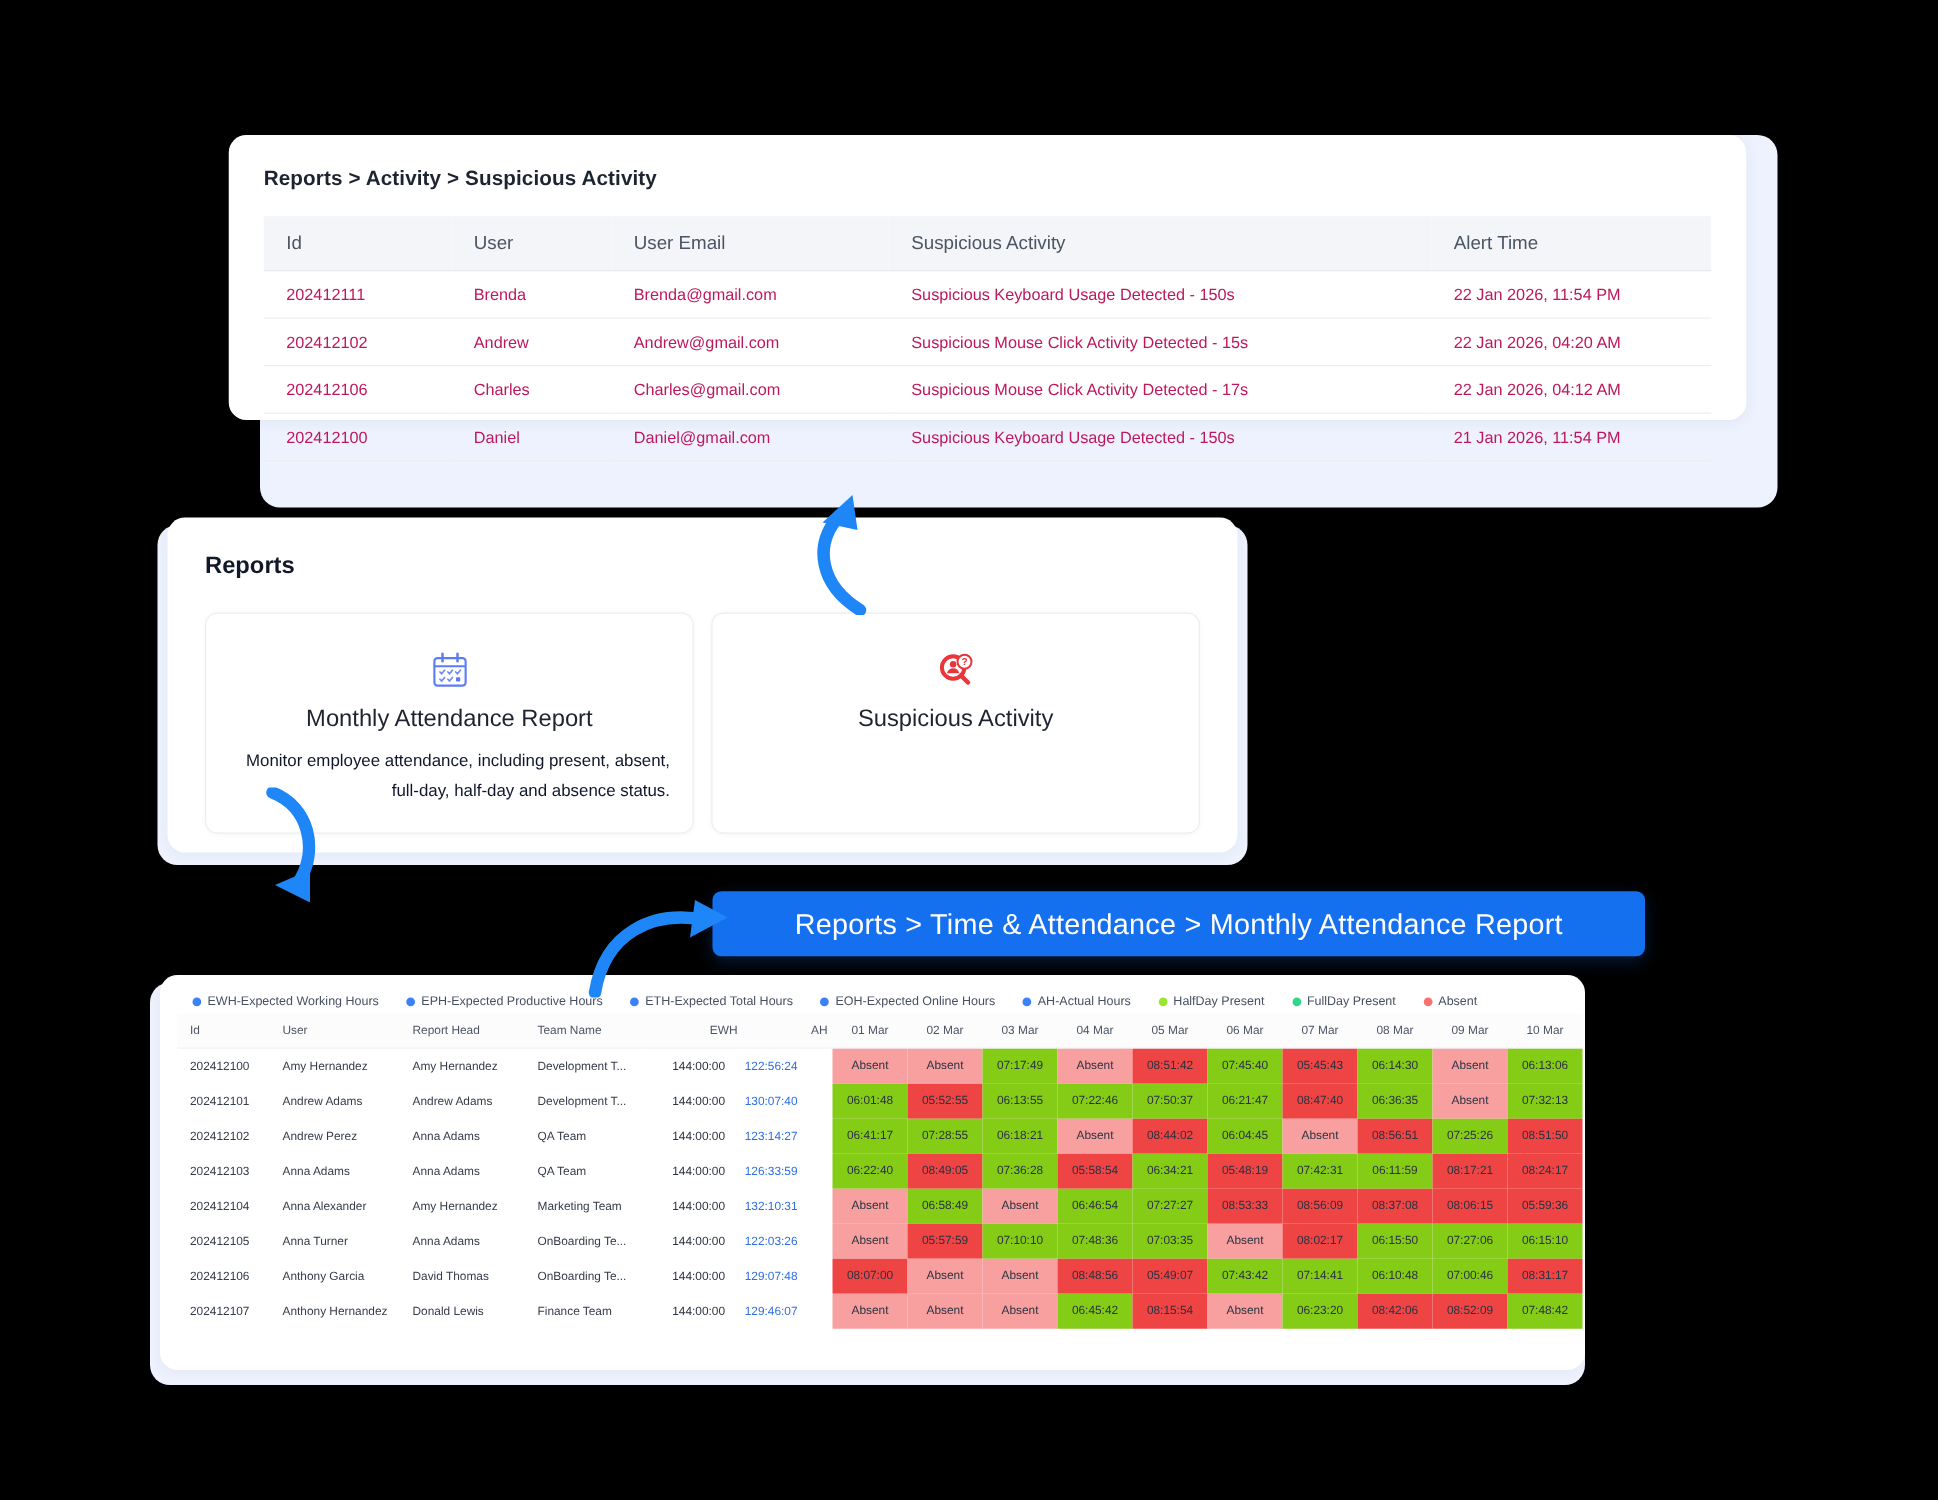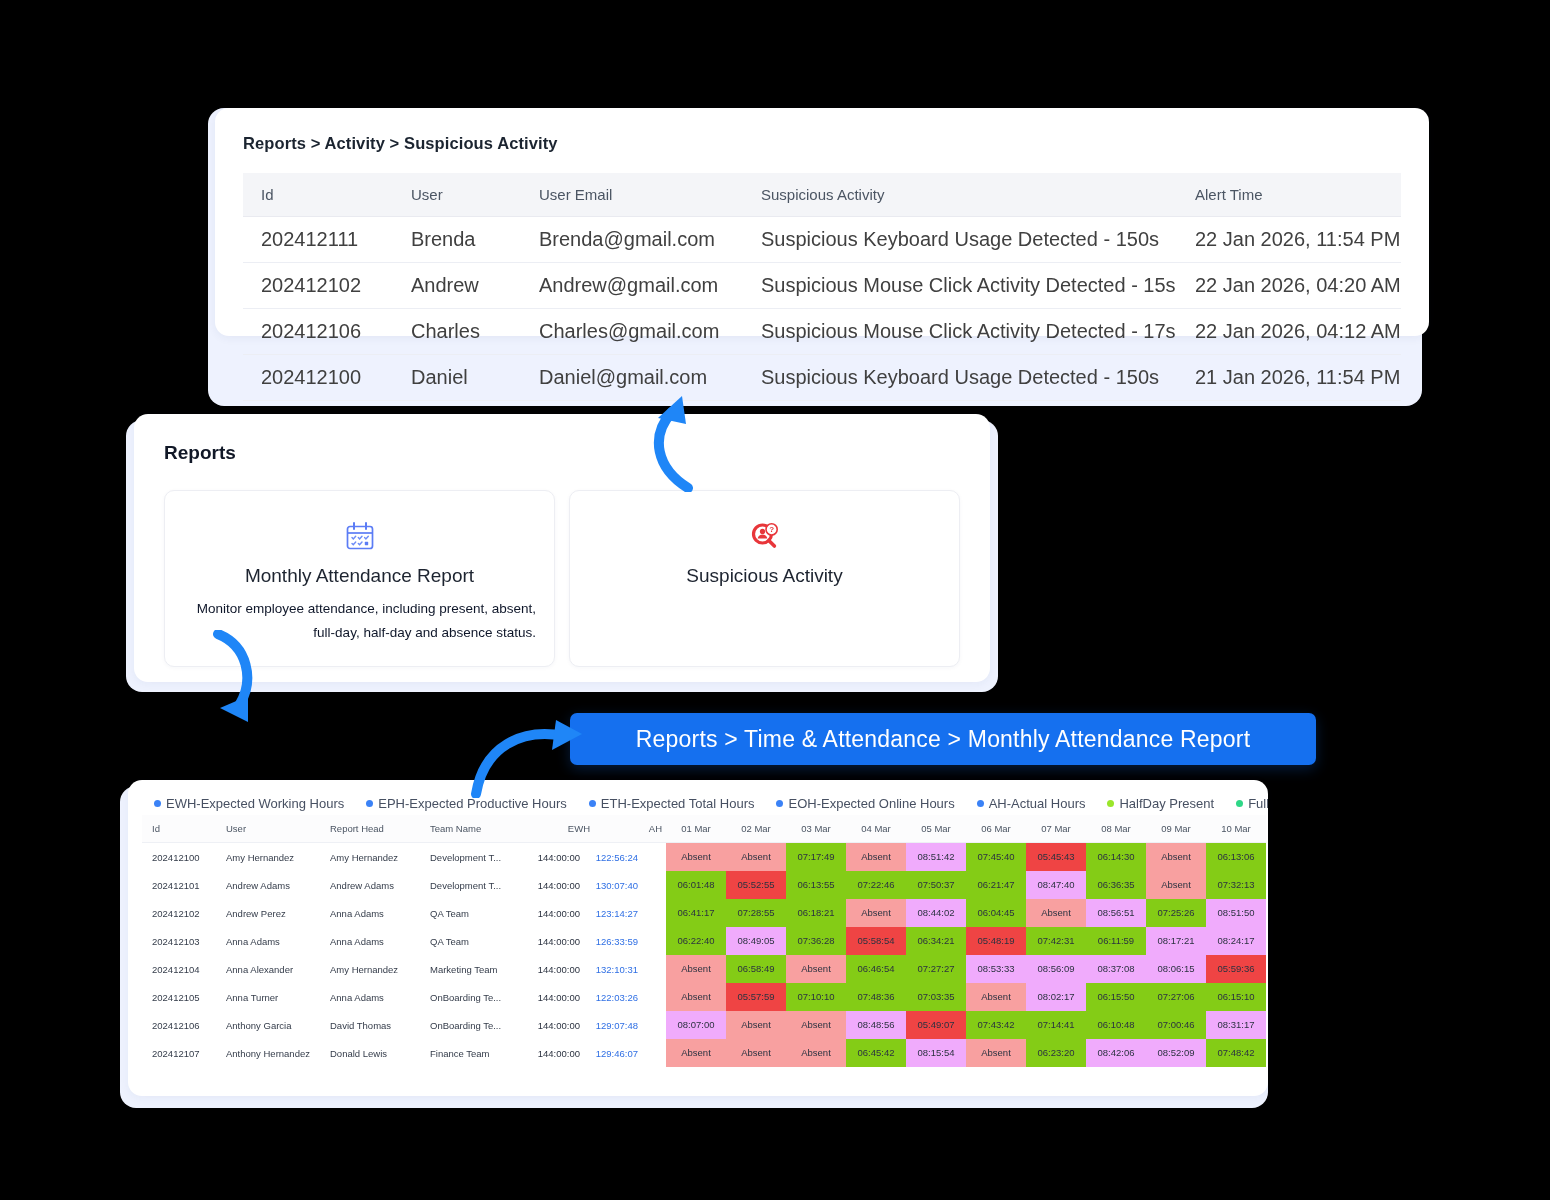--- a/index.html
+++ b/index.html
@@ -18,38 +18,38 @@
     border-radius: 14px;
   }
   .panel-glow {
     position: absolute;
     background: #eef2fe;
     border-radius: 16px;
   }
 
   
   #sa-glow  { left: 208px; top: 108px; width: 1214px; height: 298px; }
-  #sa-panel { left: 215px; top: 108px; width: 1214px; height: 228px; padding: 0 28px;
+  #sa-panel { left: 183px; top: 108px; width: 1214px; height: 228px; padding: 0 28px;
               box-shadow: 0 2px 10px rgba(30,50,110,0.06); }
   #sa-crumb {
     margin-top: 26px;
     font-size: 16.5px; font-weight: 700; color: #1b2430; letter-spacing: .1px;
   }
   .sa-table { width: 100%; border-collapse: collapse; margin-top: 20px; }
   .sa-table th {
     background: #f4f5f8;
     text-align: left;
     font-weight: 400;
     font-size: 15px;
     color: #4b5563;
     padding: 13px 0 13px 18px;
     border-bottom: 1px solid #e9eaf0;
   }
   .sa-table td {
-    font-size: 20px; color: #404040;
+    font-size: 13px; color: #be185d;
     padding: 11px 0 11px 18px;
     border-bottom: 1px solid #eceef4;
     white-space: nowrap;
   }
   .sa-table tr:last-child td { border-bottom: 1px solid #eceef4; }
   .c-id    { width: 150px; }
   .c-user  { width: 128px; }
   .c-email { width: 222px; }
   .c-act   { width: 434px; }
   .c-time  { width: auto; }
@@ -92,21 +92,21 @@
 
   
   #ma-glow  { left: 120px; top: 786px; width: 1148px; height: 322px; }
   #ma-panel { left: 128px; top: 780px; width: 1140px; height: 316px;
               padding: 10px 14px 14px; overflow: hidden;
               box-shadow: 0 2px 10px rgba(30,50,110,0.05); }
 
   .legend { display: flex; align-items: center; gap: 0; padding: 6px 12px 4px; flex-wrap: nowrap; }
   .legend-item { display: flex; align-items: center; gap: 5px; margin-right: 22px; white-space: nowrap; }
   .legend-dot { width: 7px; height: 7px; border-radius: 50%; flex: 0 0 auto; }
-  .legend-label { font-size: 13px; color: #475062; }
+  .legend-label { font-size: 10px; color: #475062; }
 
   .ma-table { width: 100%; border-collapse: separate; border-spacing: 0; table-layout: fixed; }
   .ma-table th {
     font-size: 9.5px; font-weight: 400; color: #4b5563;
     padding: 8px 4px; text-align: center; border-bottom: 1px solid #eef0f5;
     background: #fcfcfd;
   }
   .ma-table th.lft { text-align: left; padding-left: 10px; }
   .ma-table td {
     font-size: 9.5px; color: #2b3240;
@@ -117,21 +117,21 @@
     text-align: left; padding-left: 10px; color: #343c4a; background: #fff;
   }
   .ma-table td.ah { text-align: right; padding-right: 28px; color: #2f6fe4; background: #fff; }
   .ma-table td.ewh { text-align: right; padding-right: 14px; background: #fff; }
   .cell { display:flex; align-items:center; justify-content:center; height: 28px; line-height: 1.15; }
 
   
   .h-red   { background: #f8a0a0; }
   .h-yel   { background: #ef4444; }
   .h-lime  { background: #84cc16; }
-  .h-green { background: #f0abfc; }
+  .h-green { background: #ef4444; }
 
   
   col.w-id  { width: 74px; }
   col.w-usr { width: 104px; }
   col.w-rh  { width: 100px; }
   col.w-tm  { width: 98px; }
   col.w-ewh { width: 76px; }
   col.w-ah  { width: 72px; }
   col.w-day { width: 60px; }
 

